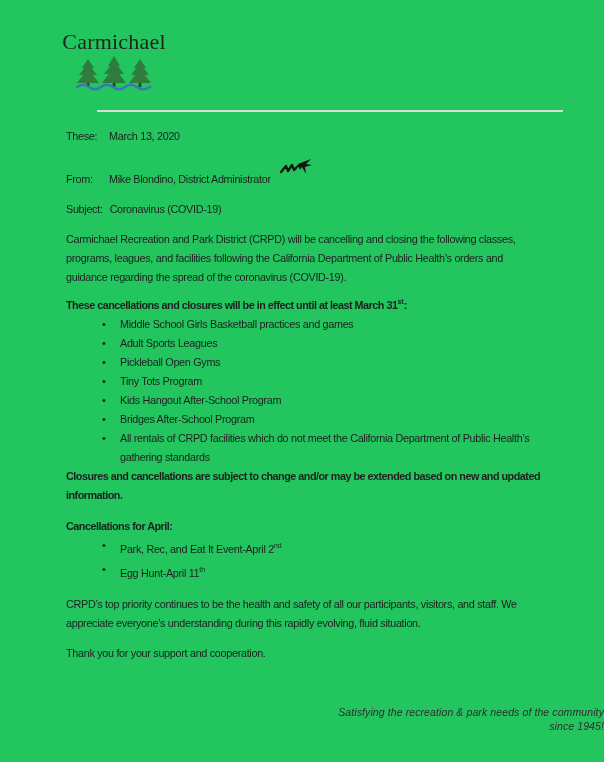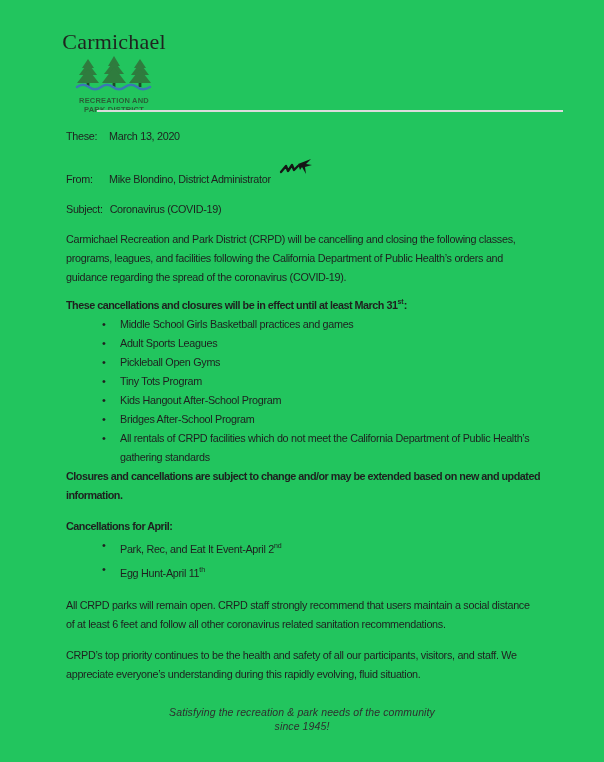--- a/index.html
+++ b/index.html
@@ -54,21 +54,21 @@
   .april-list li { margin-bottom:1px; }
   sup.ord { font-size:7px; vertical-align:5px; letter-spacing:0; }
   .heading-april { margin-top:12px; }
   .para-parks { margin-top:13px; }
   .para-priority { margin-top:12px; }
   .para-closing { margin-top:11px; }
 
   
   .doc-footer {
     position:absolute; top:705px; left:0; right:0;
-    text-align:center; font-style:italic;
+    text-align:right; font-style:italic;
     font-size:10.5px; line-height:14px; color:#2e2e2e;
     letter-spacing:0.1px;
   }
 </style>
 </head>
 <body>
 
 <div class="page">
 
   <div class="letterhead">
@@ -88,24 +88,20 @@
             <polygon points="40,12 28,28 52,28"></polygon>
             <rect x="38.6" y="28" width="2.8" height="4" fill="#1e4a28"></rect>
 
             <polygon points="66,4 60,13 72,13"></polygon>
             <polygon points="66,8 57,20 75,20"></polygon>
             <polygon points="66,14 55,28 77,28"></polygon>
             <rect x="64.6" y="28" width="2.8" height="4" fill="#1e4a28"></rect>
           </g>
           <path d="M3 32 Q9 27.5 15 32 T27 32 T39 32 T51 32 T63 32 T76 32" stroke="#3b77b5" stroke-width="2.4" fill="none" stroke-linecap="round"></path>
         </svg>
-      </div>
-      <div class="org-tagline">
-        <div>RECREATION AND</div>
-        <div>PARK DISTRICT</div>
       </div>
     </div>
   </div>
   <div class="header-rule"></div>
 
   <div class="doc-body">
 
     <div class="meta">
       <span class="meta-label">These:</span><span>March 13, 2020</span>
     </div>
@@ -137,24 +133,24 @@
 
     <p class="bold">Closures and cancellations are subject to change and/or may be extended based on new and updated information.</p>
 
     <p class="bold heading-april">Cancellations for April:</p>
 
     <ul class="bullet-list april-list">
       <li><span>Park, Rec, and Eat It Event-April 2</span><sup class="ord">nd</sup></li>
       <li><span>Egg Hunt-April 11</span><sup class="ord">th</sup></li>
     </ul>
 
-    <p class="para-parks">All CRPD parks will remain open.  CRPD staff strongly recommend that users maintain a social distance of at least 6 feet and follow all other coronavirus related sanitation recommendations.</p>
 
     <p class="para-priority">CRPD’s top priority continues to be the health and safety of all our participants, visitors, and staff.  We appreciate everyone’s understanding during this rapidly evolving, fluid situation.</p>
 
+    <p class="para-closing">Thank you for your support and cooperation.</p>
 
   </div>
 
   <div class="doc-footer">
     <div>Satisfying the recreation &amp; park needs of the community</div>
     <div>since 1945!</div>
   </div>
 
 </div>
 

